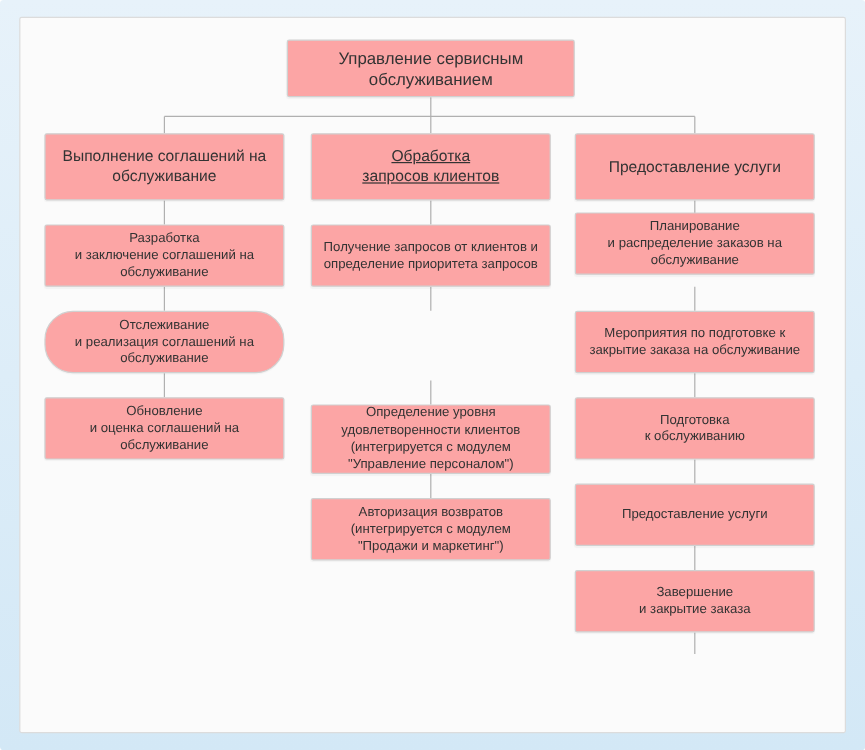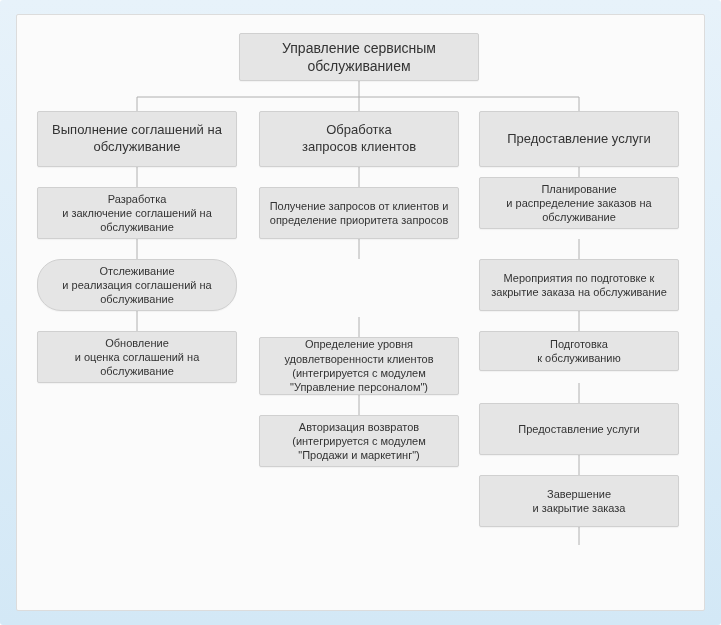--- a/index.html
+++ b/index.html
@@ -21,21 +21,21 @@
   .inner {
     width: 100%;
     height: 100%;
     background: #fbfbfb;
     border: 1px solid #dcdcdc;
     border-radius: 2px;
     position: relative;
   }
   .node {
     position: absolute;
-    background: #e5e5e5;
+    background: #fca5a5;
     border: 1px solid #d0d0d0;
     border-radius: 2px;
     text-align: center;
     display: flex;
     align-items: center;
     justify-content: center;
     padding: 6px 8px;
     line-height: 1.3;
     box-shadow: 0 1px 1px rgba(0,0,0,0.04);
   }
@@ -96,21 +96,21 @@
       <line x1="562" y1="512" x2="562" y2="530"></line>
     </svg>
 
     <div class="node root">
       <span>Управление сервисным обслуживанием</span>
     </div>
 
     <div class="node branch" style="left:20px; top:96px;">
       <span>Выполнение соглашений на обслуживание</span>
     </div>
-    <div class="node branch" style="left:242px; top:96px;">
+    <div class="node branch" style="left:242px; top:96px;text-decoration:underline;">
       <span>Обработка<br>запросов клиентов</span>
     </div>
     <div class="node branch" style="left:462px; top:96px;">
       <span>Предоставление услуги</span>
     </div>
 
     <div class="node leaf" style="left:20px; top:172px; height:52px;">
       <span>Разработка<br>и заключение соглашений на обслуживание</span>
     </div>
     <div class="node leaf" style="left:20px; top:244px; height:52px;border-radius:24px;">
@@ -129,21 +129,21 @@
     <div class="node leaf" style="left:242px; top:400px; height:52px;">
       <span>Авторизация возвратов (интегрируется с модулем "Продажи и маркетинг")</span>
     </div>
 
     <div class="node leaf" style="left:462px; top:162px; height:52px;">
       <span>Планирование<br>и распределение заказов на обслуживание</span>
     </div>
     <div class="node leaf" style="left:462px; top:244px; height:52px;">
       <span>Мероприятия по подготовке к закрытие заказа на обслуживание</span>
     </div>
-    <div class="node leaf" style="left:462px; top:316px; height:40px;">
+    <div class="node leaf" style="left:462px; top:316px; height:52px;">
       <span>Подготовка<br>к обслуживанию</span>
     </div>
     <div class="node leaf" style="left:462px; top:388px; height:52px;">
       <span>Предоставление услуги</span>
     </div>
     <div class="node leaf" style="left:462px; top:460px; height:52px;">
       <span>Завершение<br>и закрытие заказа</span>
     </div>
 
   </div>

